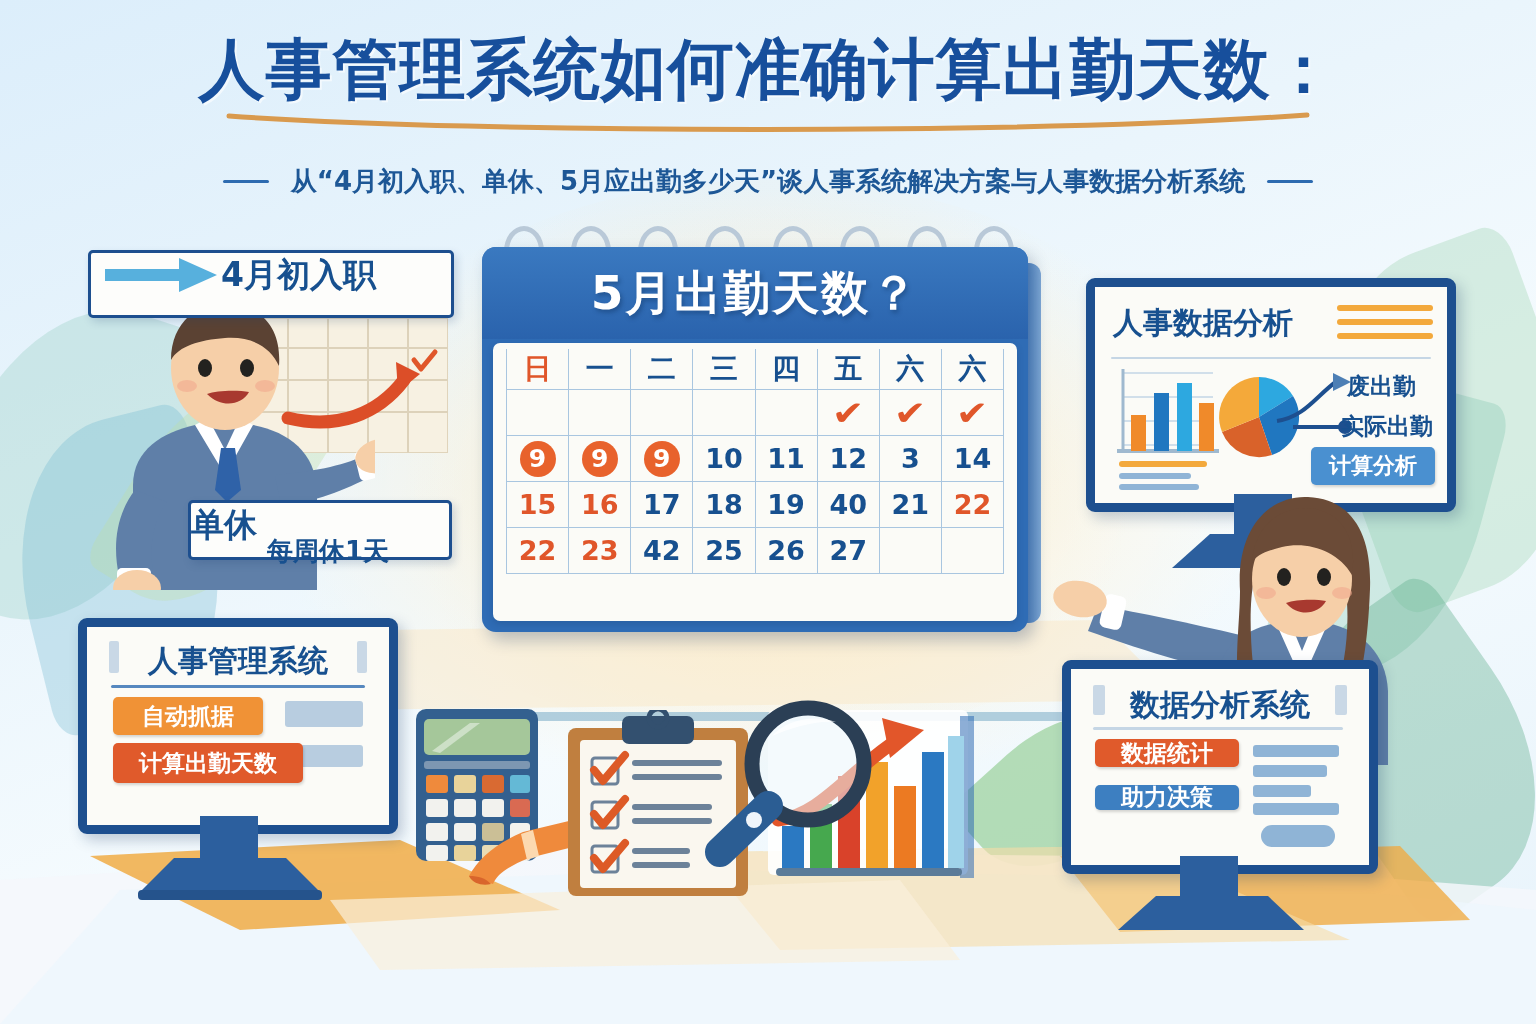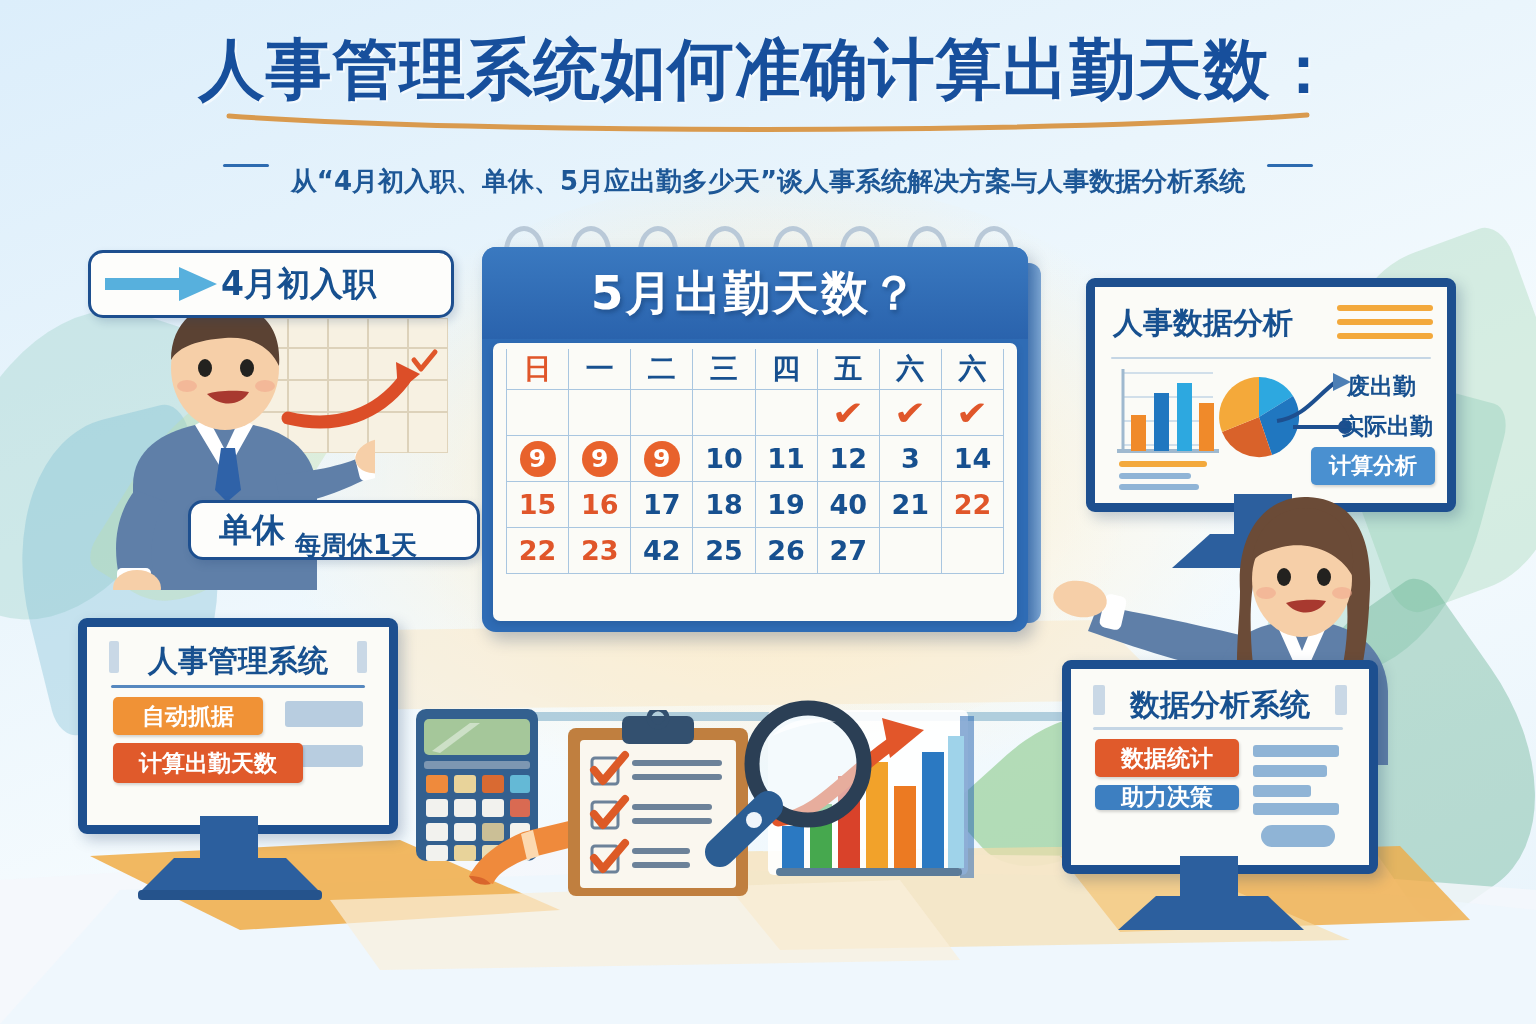--- a/index.html
+++ b/index.html
@@ -22,28 +22,28 @@
   .title-wrap{position:absolute;left:0;top:34px;width:1536px;text-align:center;}
   .title{
     font-size:66px;font-weight:bold;letter-spacing:1px;color:#174f9c;
     font-family:"DejaVu Sans","Liberation Sans",sans-serif;
     text-shadow:2px 2px 0 rgba(255,255,255,.6);
     white-space:nowrap;line-height:1.08;
   }
   .title-underline{position:absolute;left:50%;transform:translateX(-50%);top:112px;
     width:1090px;height:22px;}
   .sub-wrap{position:absolute;left:0;top:164px;width:1536px;text-align:center;
-    display:flex;align-items:flex-start;justify-content:center;gap:22px;}
+    display:flex;align-items:center;justify-content:center;gap:22px;}
   .sub-dash{width:46px;height:3px;background:#2d6bb0;border-radius:2px;}
   .subtitle{font-size:26px;font-weight:bold;color:#1d5796;white-space:nowrap;
     font-family:"DejaVu Sans","Liberation Sans",sans-serif;}
 
   
-  .banner{position:absolute;background:#fdfdfb;border:3px solid #1d4f8f;border-radius:15px;
-    box-shadow:3px 4px 8px rgba(30,60,110,.18);display:flex;align-items:center;}
+  .banner{position:absolute;background:#fdfdfb;border:3px solid #1d4f8f;border-radius:5px;
+    box-shadow:3px 4px 8px rgba(30,60,110,.18);display:flex;}
   .banner-text{font-size:33px;font-weight:bold;color:#17508f;
     font-family:"DejaVu Sans","Liberation Sans",sans-serif;white-space:nowrap;}
   .banner-text.small{font-size:26px;margin-top:31px;}
 
   
   .cal{position:absolute;left:482px;top:247px;width:560px;height:390px;}
   .cal-body{position:absolute;left:0;top:0;width:546px;height:385px;
     background:#2f6cb5;border-radius:14px;box-shadow:6px 8px 16px rgba(25,55,100,.28);}
   .cal-side{position:absolute;left:533px;top:16px;width:26px;height:360px;
     background:linear-gradient(90deg,#2f6cb5,#7fa9d6);border-radius:0 12px 12px 0;}
@@ -177,21 +177,21 @@
     <ellipse cx="190" cy="96" rx="10" ry="6" fill="#f2a98e" opacity=".6"></ellipse>
   </svg>
 
   <div class="banner" style="left:88px;top:250px;width:350px;height:62px;padding-left:10px;">
     <svg style="width:120px;height:44px;" viewBox="0 0 120 44">
       <path d="M4 16 L78 16 L78 5 L116 22 L78 39 L78 28 L4 28 Z" fill="#57b0dd"></path>
     </svg>
     <span class="banner-text">4月初入职</span>
   </div>
 
-  <div class="banner" style="left:188px;top:500px;width:258px;height:54px;padding-left:28px;gap:10px;">
+  <div class="banner" style="left:188px;top:500px;width:258px;height:54px;padding-left:0;gap:10px;">
     <span class="banner-text">单休</span>
     <span class="banner-text small">每周休1天</span>
   </div>
 
   <div class="cal">
     <div class="cal-side"></div>
     <div class="cal-body">
       <div class="rings">
         <span class="ring"></span>
         <span class="ring"></span>
@@ -358,21 +358,21 @@
   </svg>
 
   <div class="monitor" style="left:1062px;top:660px;width:330px;height:280px;">
     <div class="mon-frame" style="width:298px;height:196px;">
       <div style="position:absolute;left:22px;top:16px;width:12px;height:30px;background:#c9d8e6;border-radius:2px;"></div>
       <div style="position:absolute;right:22px;top:16px;width:12px;height:30px;background:#c9d8e6;border-radius:2px;"></div>
       <div style="position:absolute;left:0;top:16px;width:298px;text-align:center;">
         <span class="mon-title">数据分析系统</span>
       </div>
       <div class="hr-line" style="position:absolute;left:22px;top:58px;width:250px;background:#b8cde0;"></div>
-      <div class="pill" style="position:absolute;left:24px;top:70px;width:144px;height:38px;font-size:23px;background:#e05a2b;">数据统计</div>
+      <div class="pill" style="position:absolute;left:24px;top:70px;width:144px;height:28px;font-size:23px;background:#e05a2b;">数据统计</div>
       <div class="pill" style="position:absolute;left:24px;top:116px;width:144px;height:25px;font-size:23px;background:#3d7fc1;">助力决策</div>
       <div class="gl bl" style="position:absolute;left:182px;top:76px;width:86px;height:12px;"></div>
       <div class="gl bl" style="position:absolute;left:182px;top:96px;width:74px;height:12px;"></div>
       <div class="gl bl" style="position:absolute;left:182px;top:116px;width:58px;height:12px;"></div>
       <div class="gl bl" style="position:absolute;left:182px;top:134px;width:86px;height:12px;"></div>
       <div class="gl bl" style="position:absolute;left:190px;top:156px;width:74px;height:22px;border-radius:11px;"></div>
     </div>
     <div class="mon-neck" style="left:118px;top:196px;width:58px;height:42px;"></div>
     <svg style="position:absolute;left:56px;top:232px;width:186px;height:46px;" viewBox="0 0 186 46">
       <polygon points="38,4 150,4 186,38 0,38" fill="#2c5f9e"></polygon>

